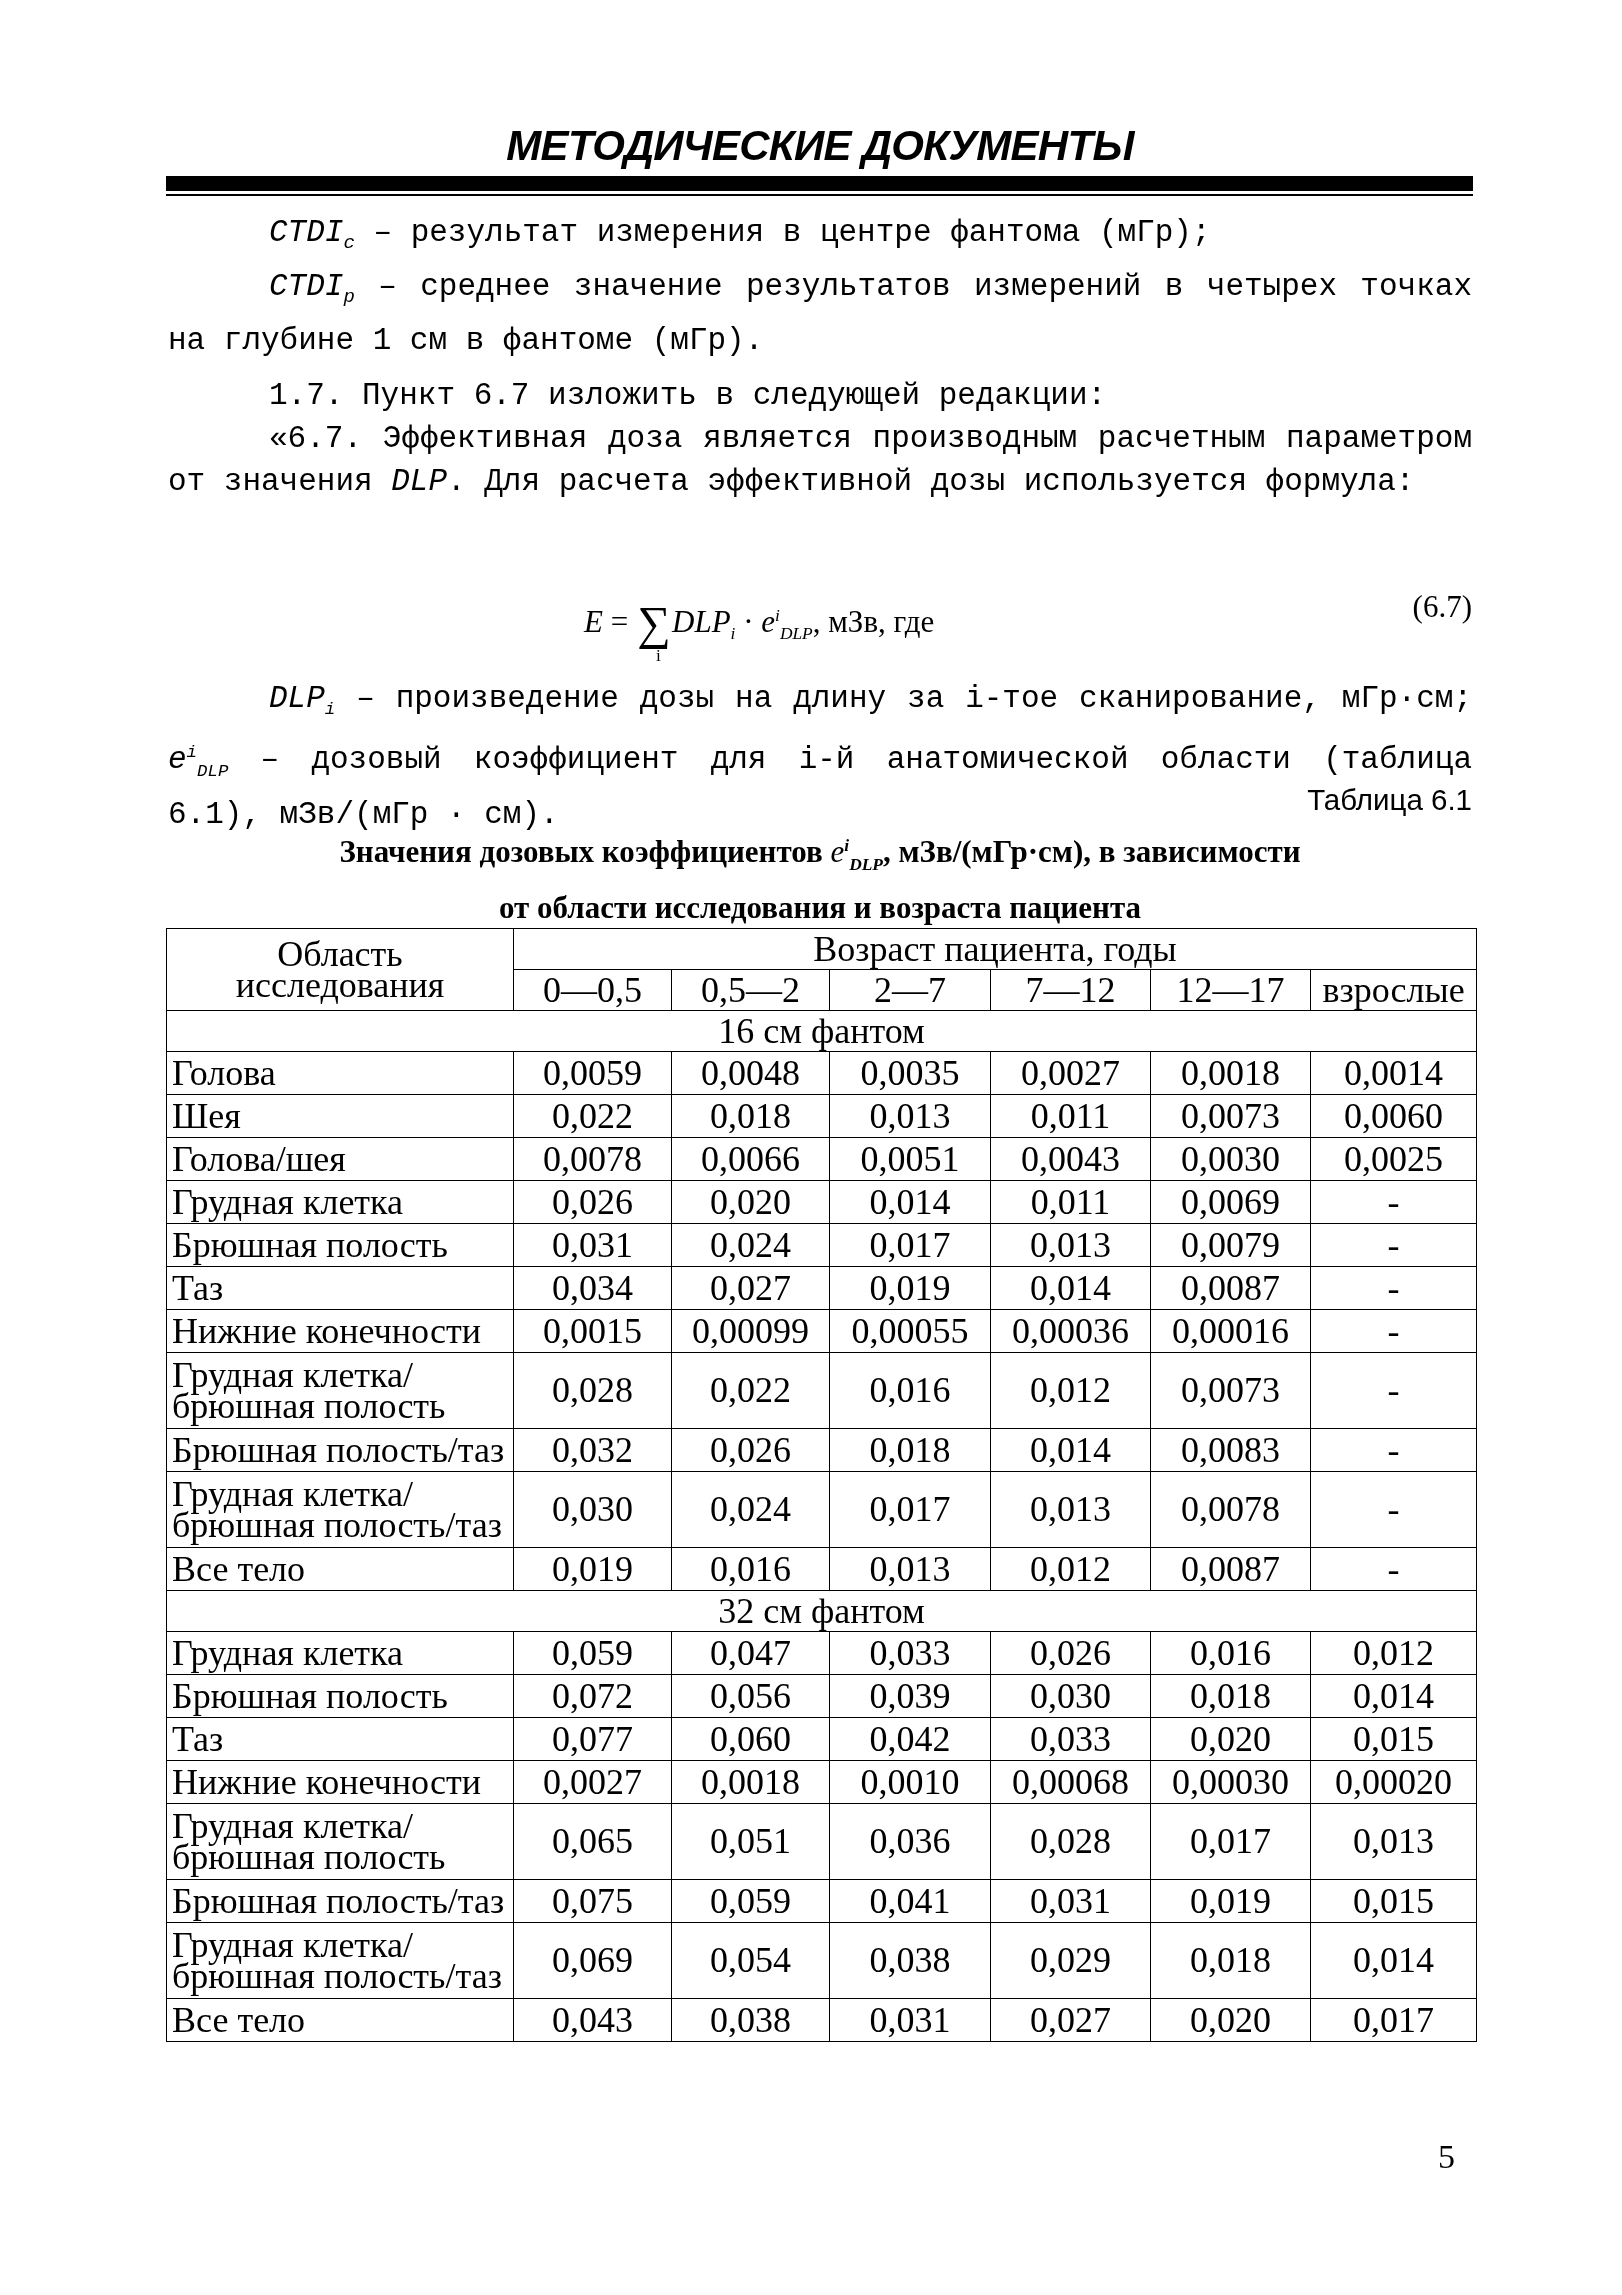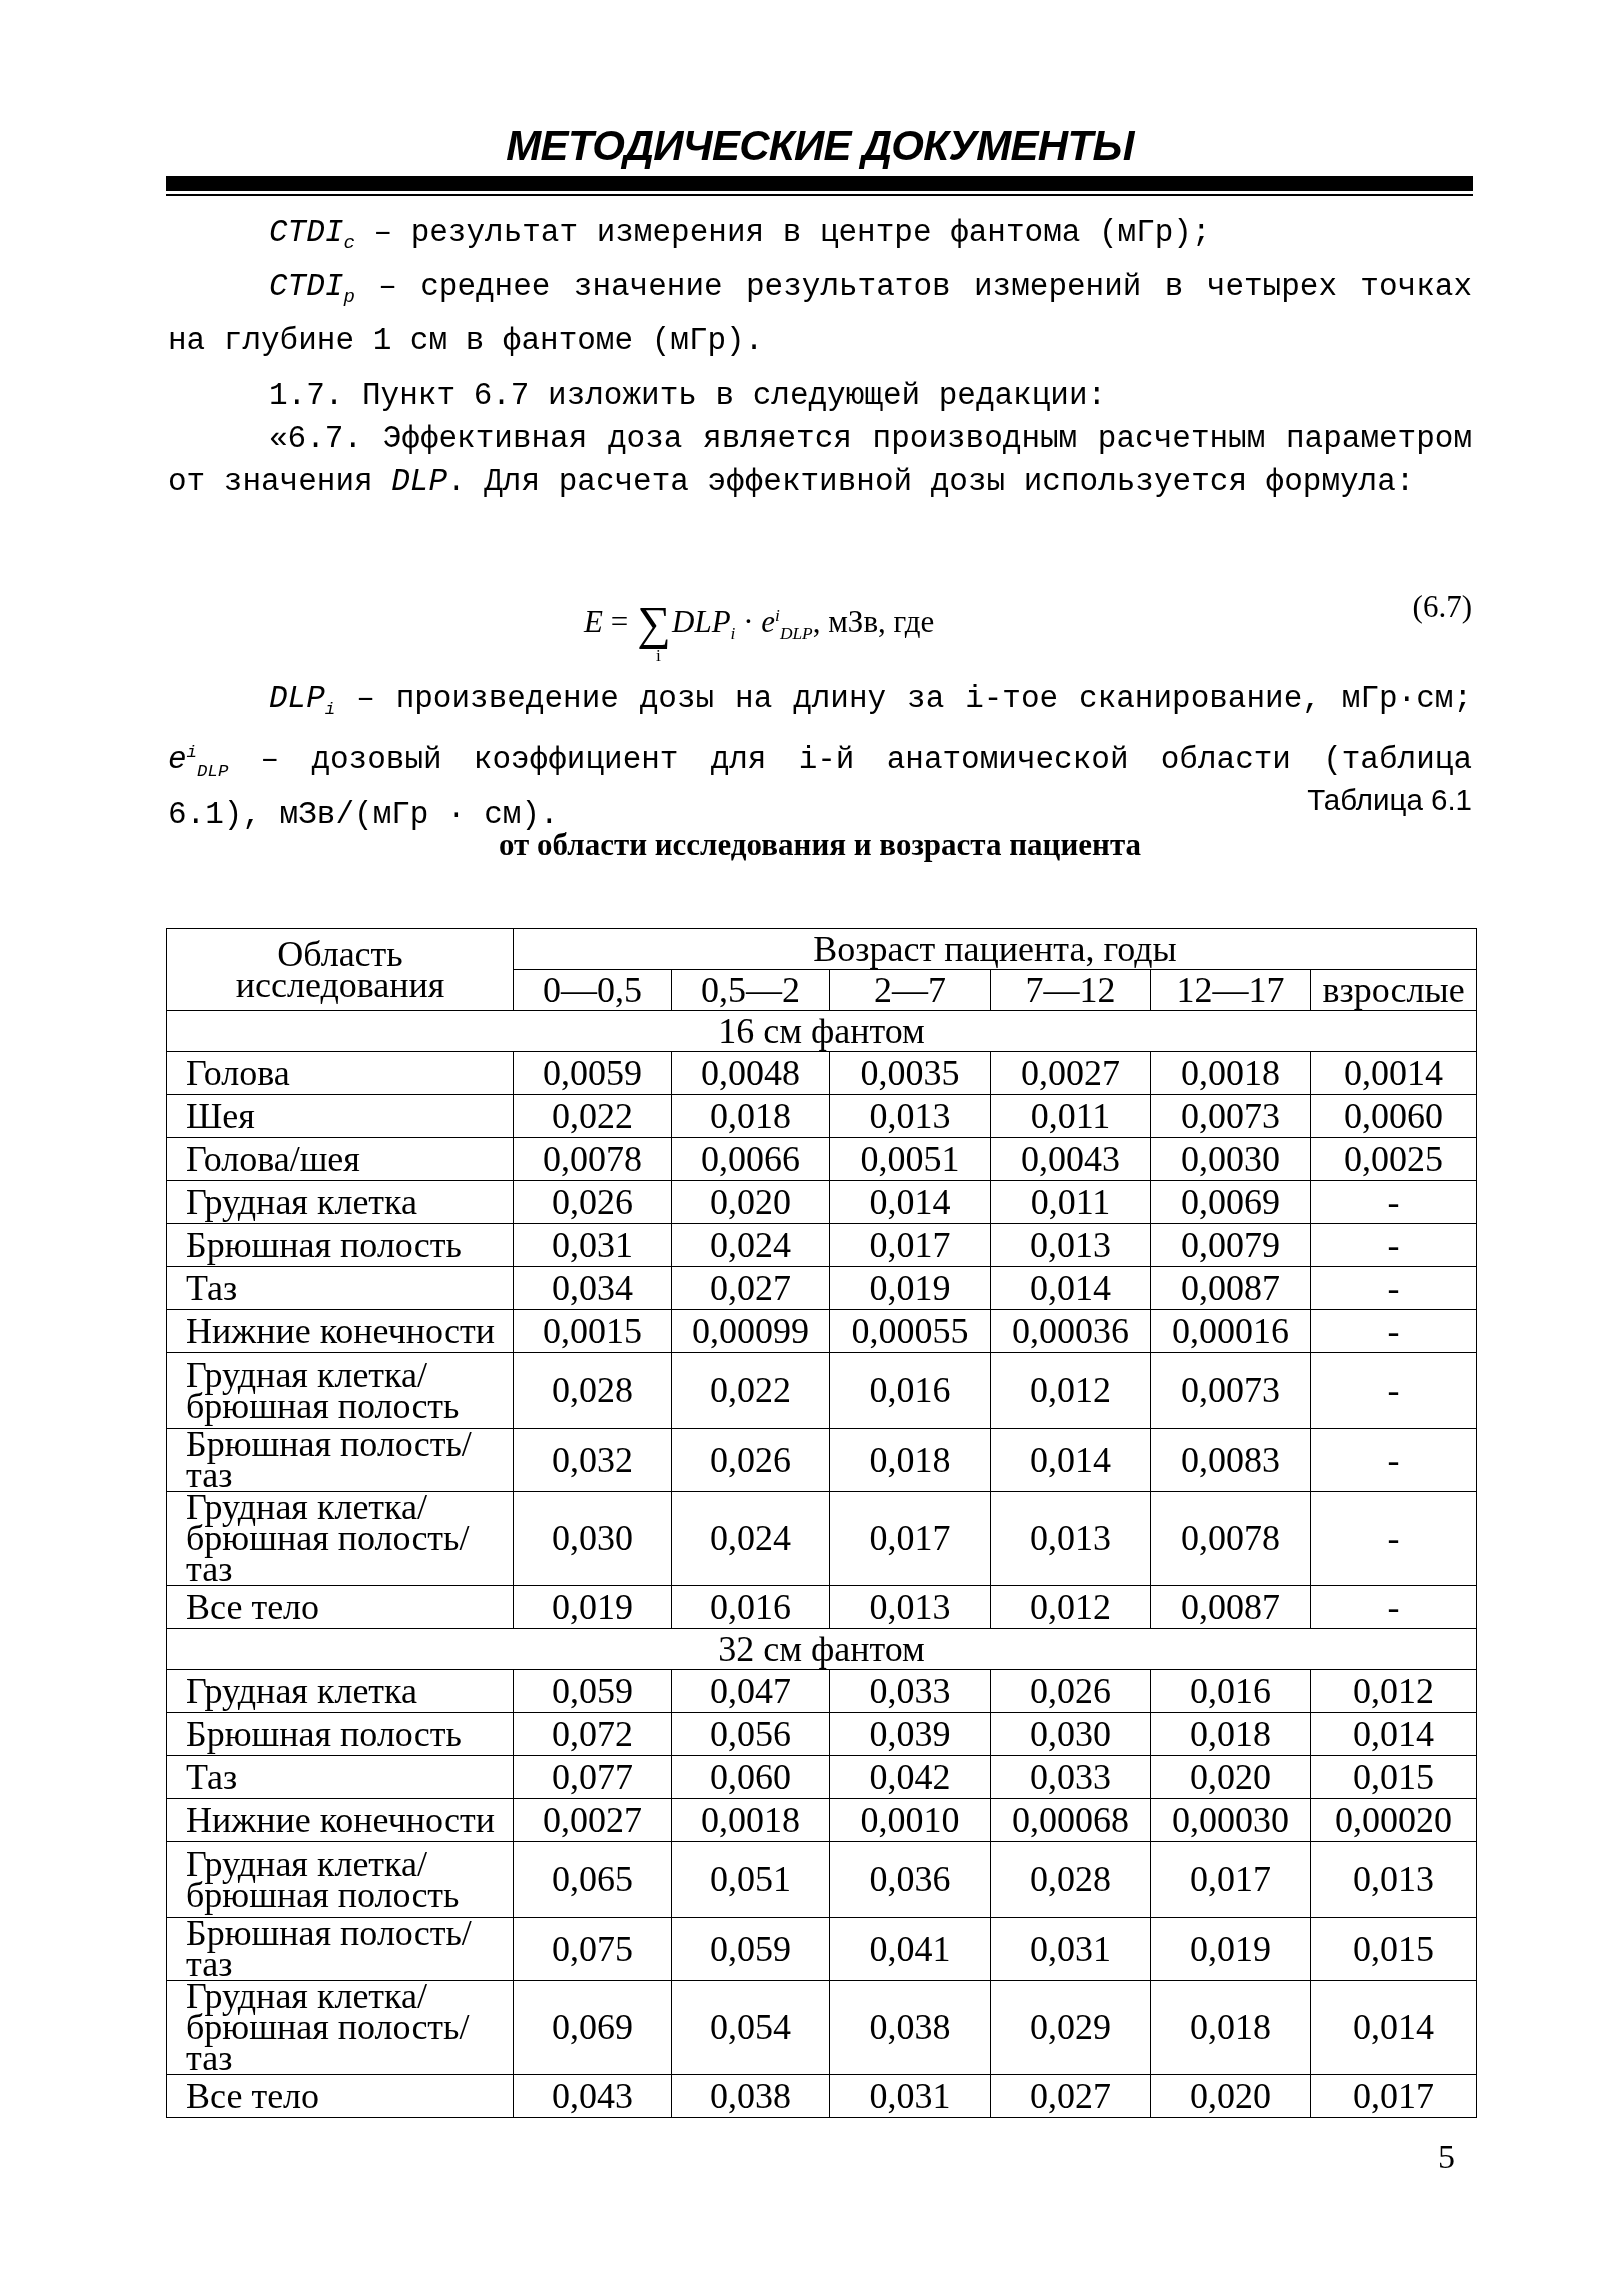--- a/index.html
+++ b/index.html
@@ -43,21 +43,21 @@
     border-collapse: collapse; font-family: "Liberation Serif", serif; font-size: 36px; line-height: 31px;
     table-layout: fixed;
   }
   table.data td, table.data th { border: 1.3px solid #000; padding: 0 4px; font-weight: normal; }
   table.data th { text-align: center; }
   .h1 td, .h1 th { height: 40px; }
   .h2 th { height: 40px; margin-top: 32px; }
   .section-row td { text-align: center; height: 40px; border-top-width: 2.7px; }
   .row td { height: 42px; text-align: center; }
   .row.tall td { height: 75px; }
-  .row td.region { text-align: left; padding-left: 19px; margin-top: 6px; }
+  .row td.region { text-align: left; padding-left: 5px; margin-top: 6px; }
   .row td { border-top-width: 2px; }
 
   .page-num { position: absolute; left: 1438px; top: 2138px; font-family: "Liberation Serif", serif; font-size: 34px; }
 </style>
 </head>
 <body>
 
 <div class="running-head">МЕТОДИЧЕСКИЕ ДОКУМЕНТЫ</div>
 <div class="head-bar"></div>
 <div class="head-line"></div>
@@ -76,20 +76,21 @@
   </div>
   <div class="formula-num">(6.7)</div>
 </div>
 
 <div class="defs">
   <p class="para"><span class="var">DLP</span><sub>i</sub><span> – произведение дозы на длину за i-тое сканирование, мГр·см; </span><span class="var">e</span><sup>i</sup><sub>DLP</sub><span> – дозовый коэффициент для i-й анатомической области (таблица 6.1), мЗв/(мГр · см).</span></p>
 </div>
 
 <div class="tlabel">Таблица 6.1</div>
 <div class="tcap">
+  <div><span>Значения дозовых коэффициентов </span><span class="var" style="font-weight:normal">e</span><sup>i</sup><sub>DLP</sub><span>, мЗв/(мГр·см), в зависимости</span></div>
   <div>от области исследования и возраста пациента</div>
 </div>
 
 <table class="data" id="dose-table">
   <colgroup>
     <col style="width:347px">
       <col style="width:158px">
       <col style="width:158px">
       <col style="width:161px">
       <col style="width:160px">

